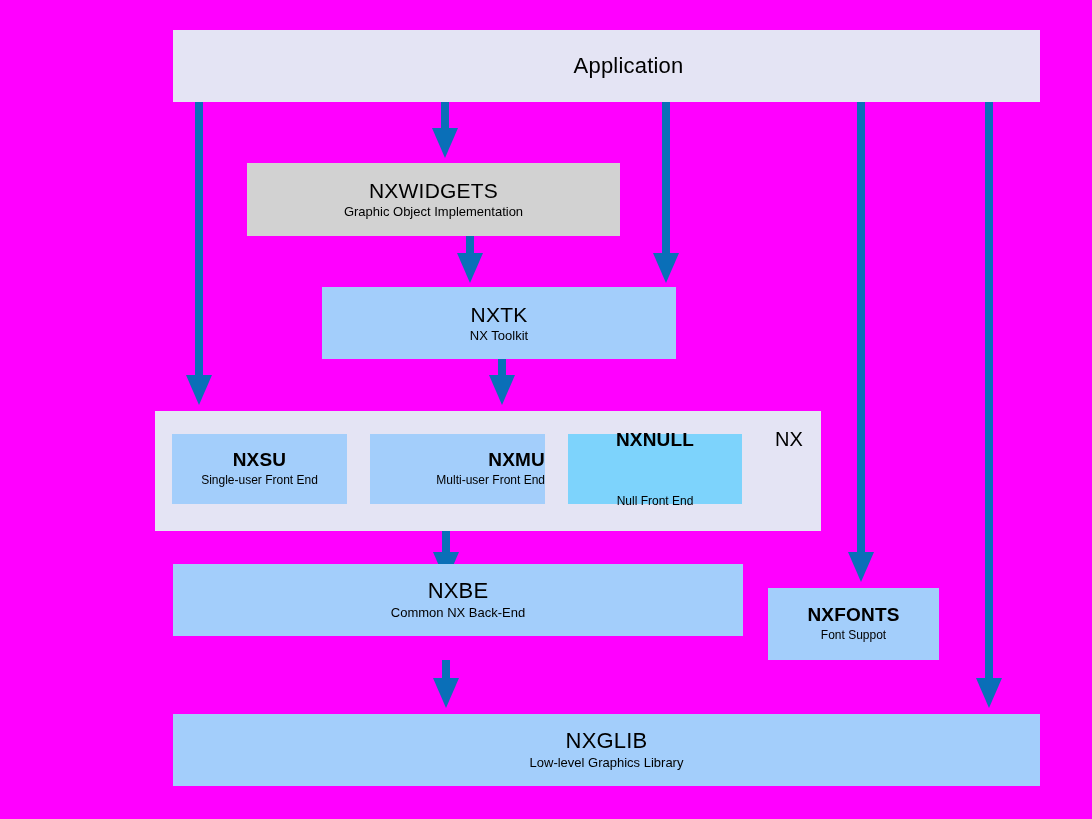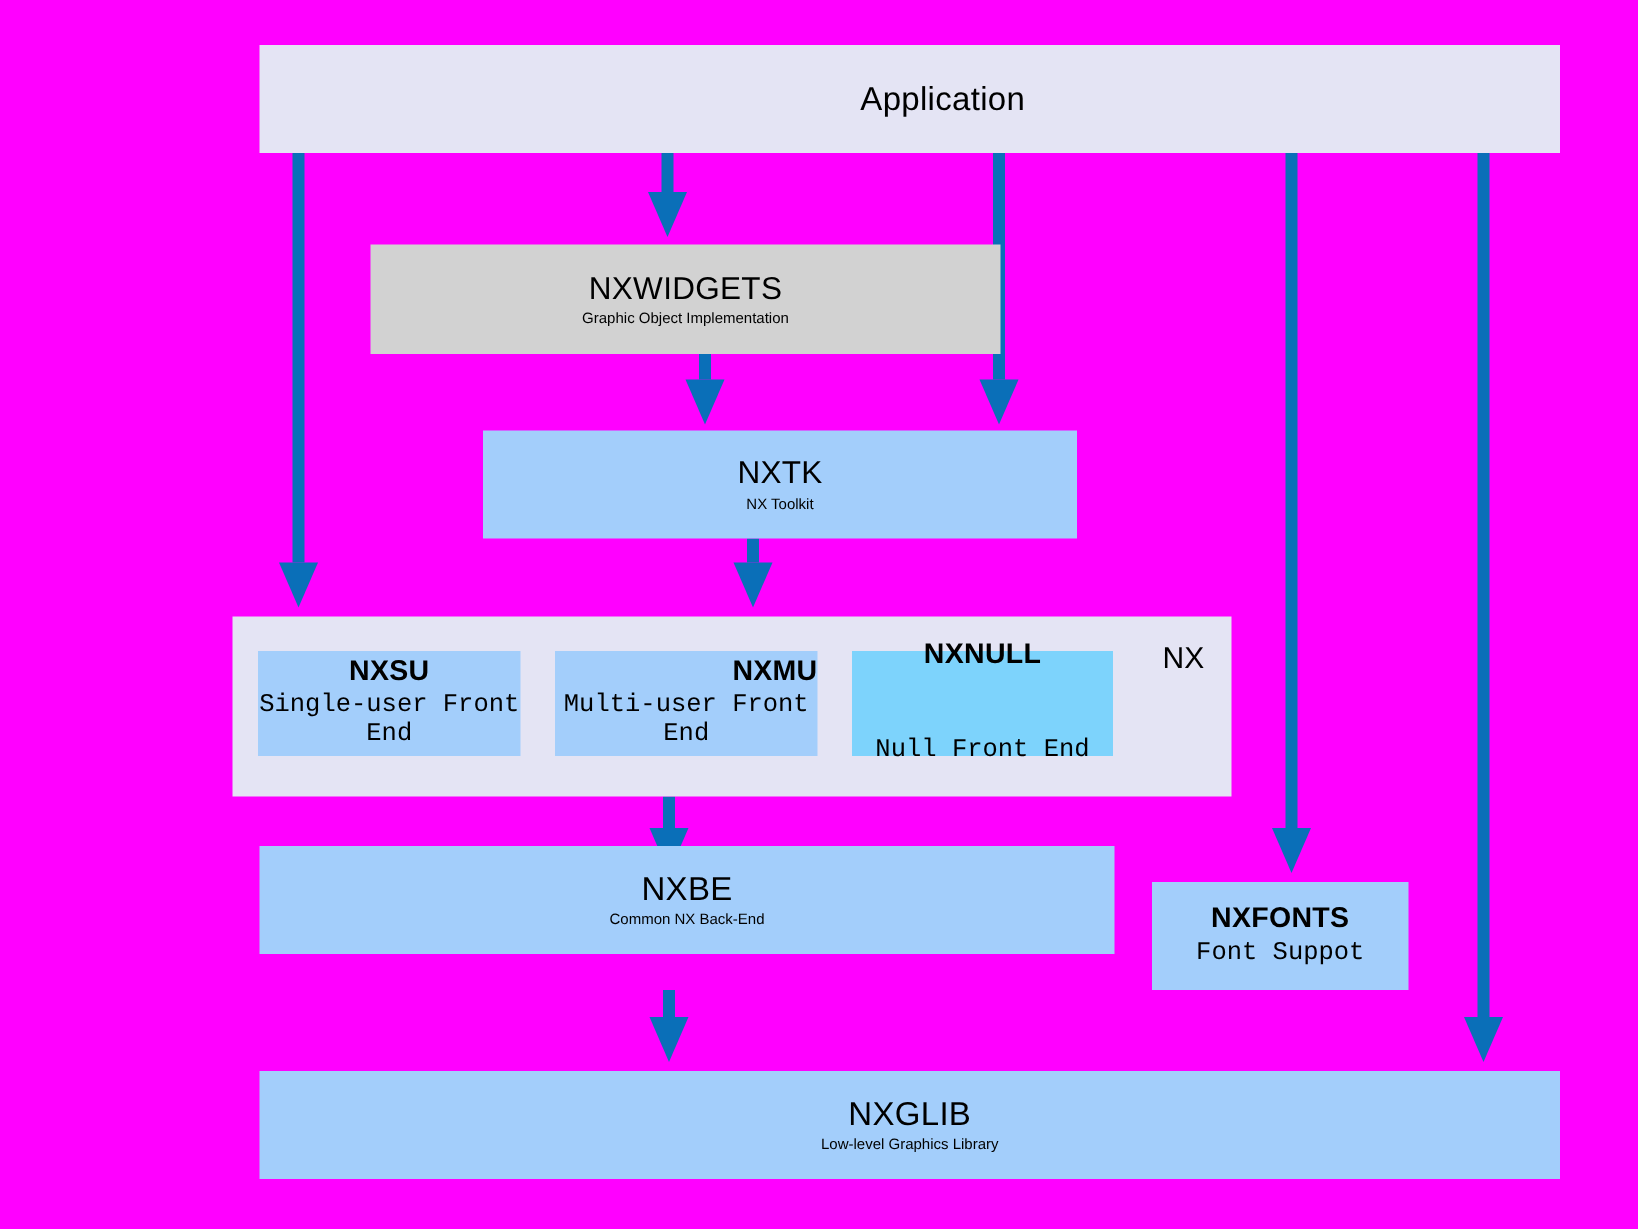--- a/index.html
+++ b/index.html
@@ -26,28 +26,28 @@
     text-align: center;
     line-height: 1.1;
   }
   .box .title {
     font-size: 21px;
     font-weight: normal;
     letter-spacing: 0.2px;
     color: #000;
   }
   .box .sub {
-    font-size: 10px;
+    font-size: 13px;
     font-weight: normal;
     margin-top: 3px;
     color: #000;
   }
   .box.big .title { font-size: 22px; }
   .box.small .title { font-size: 19px; font-weight: bold; }
-  .box.small .sub { font-size: 17px; font-family: Liberation Mono, monospace; }
+  .box.small .sub { font-size: 12px; }
 
   .fill-lav   { background: #e4e4f4; }
   .fill-gray  { background: #d2d2d2; }
   .fill-gray2 { background: #7dd3fc; gap: 41px; }
   .fill-blue  { background: #a3cefb; }
 
   .nx-label {
     position: absolute;
     font-size: 20px;
     color: #000;
@@ -111,25 +111,25 @@
         <div class="title">NXGLIB</div>
         <div class="sub">Low-level Graphics Library</div>
       </div>
       <div class="box fill-lav big" style="left: 173px; top: 30px; width: 867px; height: 72px; padding-left: 44px;">
         <div class="title">Application</div>
       </div>
       <div class="box fill-blue big" style="left: 173px; top: 564px; width: 570px; height: 72px;">
         <div class="title">NXBE</div>
         <div class="sub">Common NX Back-End</div>
       </div>
-      <div class="box fill-blue" style="left: 322px; top: 287px; width: 396px; height: 72px;">
+      <div class="box fill-blue" style="left: 322px; top: 287px; width: 354px; height: 72px;">
         <div class="title">NXTK</div>
         <div class="sub">NX Toolkit</div>
       </div>
-      <div class="box fill-gray" style="left: 247px; top: 163px; width: 420px; height: 73px;">
+      <div class="box fill-gray" style="left: 247px; top: 163px; width: 373px; height: 73px;">
         <div class="title">NXWIDGETS</div>
         <div class="sub">Graphic Object Implementation</div>
       </div>
       <div class="box fill-blue small" style="left: 768px; top: 588px; width: 171px; height: 72px; text-align: center;">
         <div class="title">NXFONTS</div>
         <div class="sub">Font Suppot</div>
       </div>
       <div class="box fill-blue small" style="left: 172px; top: 434px; width: 175px; height: 70px;">
         <div class="title">NXSU</div>
         <div class="sub">Single-user Front End</div>

